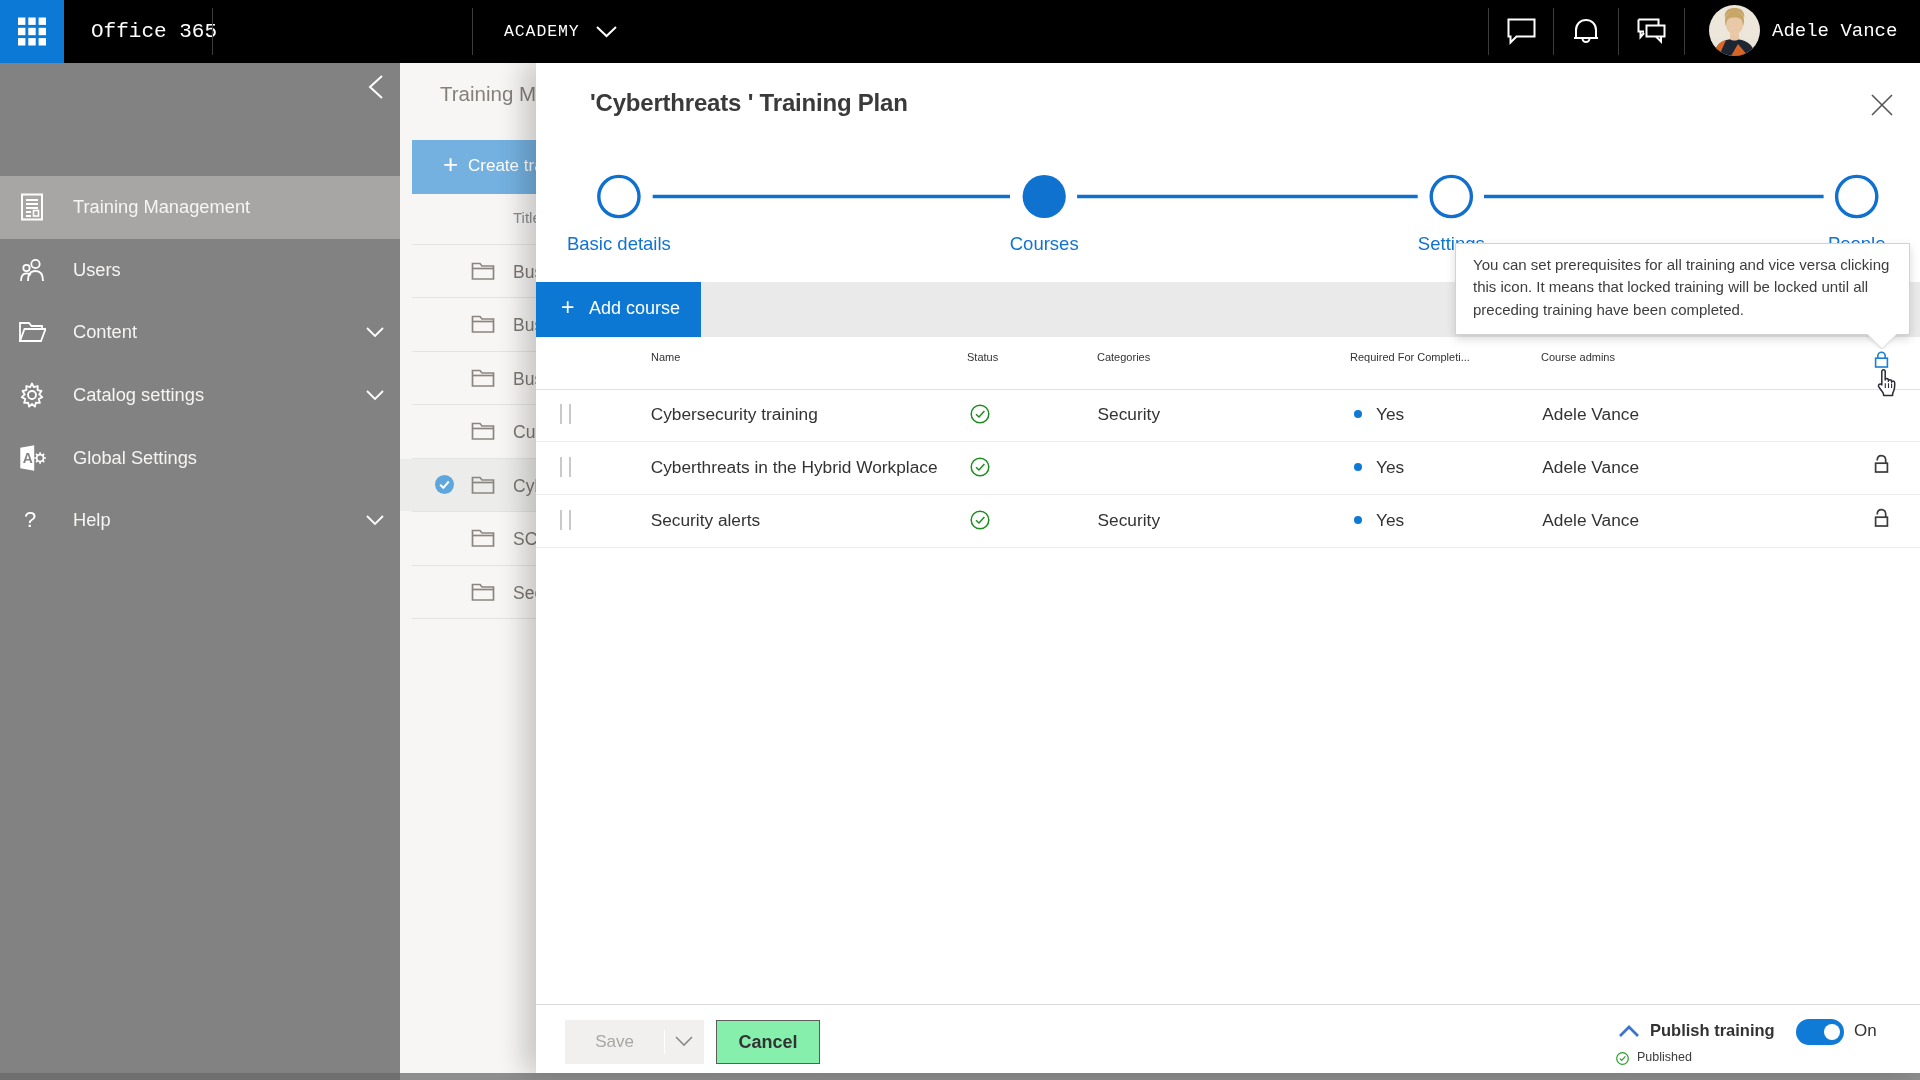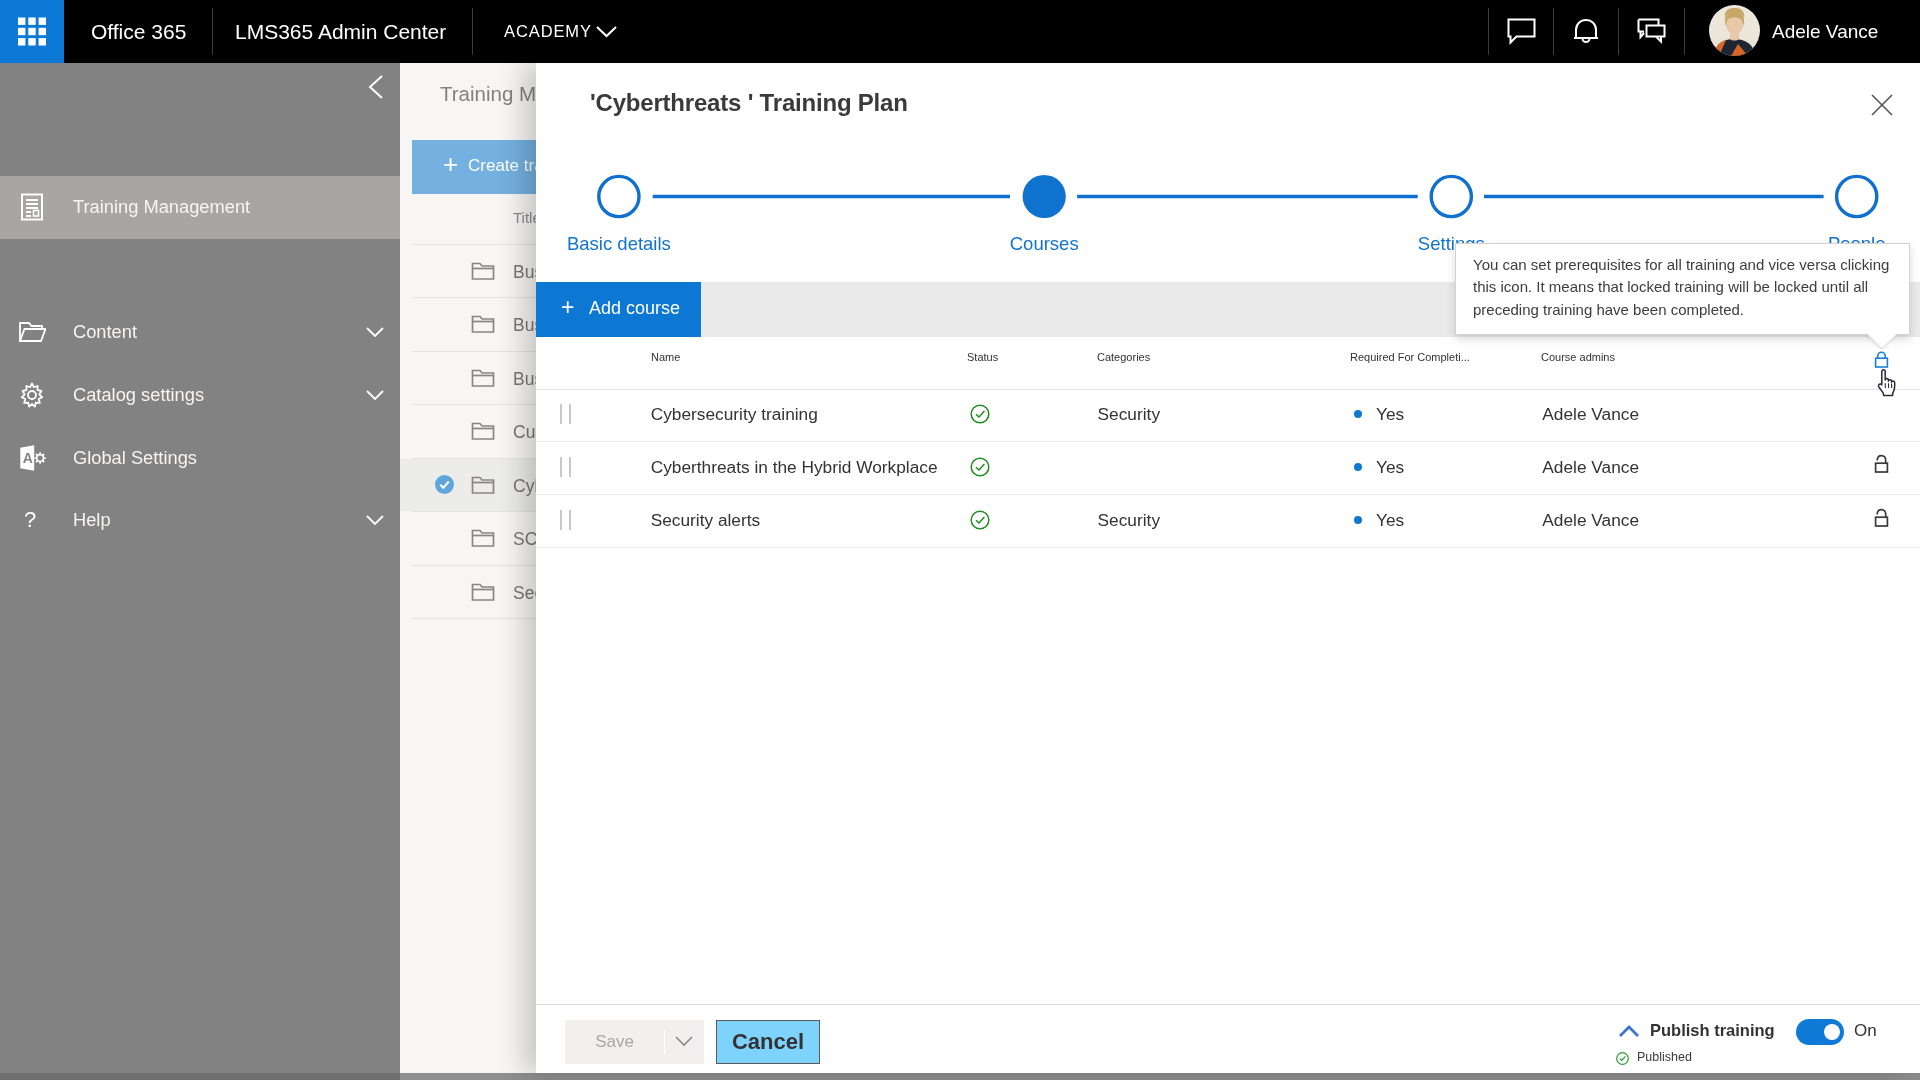--- a/index.html
+++ b/index.html
@@ -1,19 +1,19 @@
 <!DOCTYPE html>
 <html><head>
 <meta charset="utf-8">
 <style>
   html,body{margin:0;padding:0;width:1920px;height:1080px;overflow:hidden;
     font-family:"Liberation Sans", sans-serif; background:#fff;}
   .abs{position:absolute;}
   
-  #topbar{position:absolute;left:0;top:0;width:1920px;height:73px;background:#000;}
+  #topbar{position:absolute;left:0;top:0;width:1920px;height:73px;background:#000;font-family:Liberation Mono, monospace;}
   #waffle{position:absolute;left:0;top:0;width:64px;height:63px;background:#0b79d5;}
   .tbtxt{position:absolute;color:#fff;font-size:21px;line-height:63px;height:63px;white-space:nowrap;}
   .tbsep{position:absolute;top:8px;height:47px;width:1px;background:#3c3c3c;}
   
   #sidebar{position:absolute;left:0;top:63px;width:400px;height:1010px;background:#828282;}
   .nav-item{position:absolute;left:0;width:400px;height:63px;color:#f7f5f3;}
   .nav-txt{position:absolute;left:73px;font-size:18.3px;top:50%;transform:translateY(-50%);white-space:nowrap;}
   .nav-ico{position:absolute;left:18px;top:50%;transform:translateY(-50%);width:28px;height:28px;}
   .nav-chev{position:absolute;left:364px;top:50%;transform:translateY(-50%);width:22px;height:22px;}
   
@@ -34,23 +34,23 @@
   .hline{position:absolute;left:0;width:1384px;height:1px;background:#ededed;}
   .cell{position:absolute;font-size:17.3px;color:#333;white-space:nowrap;transform:translateY(-50%);}
   .drag{position:absolute;left:24px;width:7px;height:20px;transform:translateY(-50%);
         border-left:2px solid #c9c9c9;border-right:2px solid #c9c9c9;}
   
   #footline{position:absolute;left:0;top:941px;width:1384px;height:1px;background:#dcdcdc;}
   #savebtn{position:absolute;left:29px;top:957px;width:139px;height:44px;background:#f1f0ee;}
   #savebtn .lbl{position:absolute;left:0;top:0;width:99px;height:56px;line-height:44px;text-align:center;
       color:#a9a7a4;font-size:17px;}
   #savebtn .dvd{position:absolute;left:99px;top:10px;width:1px;height:24px;background:#fff;}
-  #cancelbtn{position:absolute;left:180px;top:957px;width:104px;height:44px;background:#7dd3fc;
+  #cancelbtn{position:absolute;left:180px;top:957px;width:104px;height:44px;background:#86efac;
       border:1px solid #5e5c5a;box-sizing:border-box;line-height:42px;text-align:center;
-      font-size:22px;font-weight:600;color:#333;}
+      font-size:18px;font-weight:600;color:#333;}
   #pubtxt{position:absolute;left:1114px;top:958px;font-size:16.5px;font-weight:700;color:#333;white-space:nowrap;}
   #toggle{position:absolute;left:1260px;top:956px;width:48px;height:26px;border-radius:13px;background:#0f7bd7;}
   #toggle .knob{position:absolute;right:4px;top:5px;width:16px;height:16px;border-radius:8px;background:#fff;}
   #ontxt{position:absolute;left:1318px;top:958px;font-size:17px;color:#333;}
   #pubstate{position:absolute;left:1101px;top:987px;font-size:12.5px;color:#3c3c3c;}
   
   #tooltip{position:absolute;left:919px;top:180px;width:455px;height:92px;background:#fff;
       border:1px solid #d4d2d0;box-sizing:border-box;box-shadow:0 4px 9px rgba(0,0,0,0.15);}
   #tooltip .txt{position:absolute;left:17px;top:10px;font-size:15px;line-height:22.3px;color:#3d3d3d;white-space:nowrap;}
   #ttarrow{position:absolute;left:1330px;top:271px;width:30px;height:15px;overflow:hidden;}
@@ -74,21 +74,20 @@
           <rect x="28.3" y="27.8" width="7.4" height="7.4"></rect>
           <rect x="38.6" y="27.8" width="7.4" height="7.4"></rect>
         <rect x="18" y="38.1" width="7.4" height="7.4"></rect>
           <rect x="28.3" y="38.1" width="7.4" height="7.4"></rect>
           <rect x="38.6" y="38.1" width="7.4" height="7.4"></rect>
       </g>
     </svg>
   </div>
   <div class="tbtxt" style="left:91px;">Office 365</div>
   <div class="tbsep" style="left:212px;"></div>
-  <div class="tbtxt" style="left:235px;">LMS365 Admin Center</div>
   <div class="tbsep" style="left:472px;"></div>
   <div class="tbtxt" style="left:504px;font-size:16.5px;letter-spacing:0.9px;">ACADEMY</div>
   <svg class="abs" style="left:595px;top:25px;" width="23" height="14" viewBox="0 0 23 14">
     <path d="M2 2 L11.5 11 L21 2" fill="none" stroke="#fff" stroke-width="2"></path>
   </svg>
   <div class="tbsep" style="left:1488px;"></div>
   <div class="tbsep" style="left:1553px;"></div>
   <div class="tbsep" style="left:1618px;"></div>
   <div class="tbsep" style="left:1684px;"></div>
 
@@ -136,20 +135,29 @@
       <rect x="4" y="1.5" width="20" height="25" fill="none" stroke="#fff" stroke-width="2"></rect>
       <rect x="8" y="6" width="12" height="2" fill="#fff"></rect>
       <rect x="8" y="10" width="12" height="2" fill="#fff"></rect>
       <rect x="8" y="14" width="12" height="2" fill="#fff"></rect>
       <rect x="8" y="18" width="5" height="2" fill="#fff"></rect>
       <rect x="8" y="22" width="5" height="2" fill="#fff"></rect>
       <rect x="15.5" y="17.5" width="5" height="5.5" fill="none" stroke="#fff" stroke-width="1.6"></rect>
     </svg>
     <div class="nav-txt">Training Management</div>
   </div>
+  <div class="nav-item" style="top:175.5px;">
+    <svg class="nav-ico" viewBox="0 0 28 28">
+      <circle cx="17.5" cy="8" r="4.2" fill="none" stroke="#fff" stroke-width="1.8"></circle>
+      <path d="M10 25 C10 18 12.5 15 17.5 15 C22.5 15 25 18 25 25" fill="none" stroke="#fff" stroke-width="1.8"></path>
+      <circle cx="8.5" cy="12" r="3.2" fill="none" stroke="#fff" stroke-width="1.8"></circle>
+      <path d="M3 25 C3 19.5 5 17.3 8.5 17.3 C10.5 17.3 11.8 18 12.7 19.3" fill="none" stroke="#fff" stroke-width="1.8"></path>
+    </svg>
+    <div class="nav-txt">Users</div>
+  </div>
   <div class="nav-item" style="top:300.5px;">
     <svg class="nav-ico" viewBox="0 0 28 28">
       <circle cx="14" cy="14" r="4" fill="none" stroke="#fff" stroke-width="1.8"></circle>
       <path d="M14 2.5 L15.8 6.2 L19.7 5 L19.5 9.1 L23.5 10 L21.2 13.4 L24.3 16.1 L20.7 18 L21.9 21.9 L17.8 21.7 L16.9 25.7 L14 22.9 L11.1 25.7 L10.2 21.7 L6.1 21.9 L7.3 18 L3.7 16.1 L6.8 13.4 L4.5 10 L8.5 9.1 L8.3 5 L12.2 6.2 Z" fill="none" stroke="#fff" stroke-width="1.8" stroke-linejoin="round"></path>
     </svg>
     <div class="nav-txt">Catalog settings</div>
     <svg class="nav-chev" viewBox="0 0 22 22">
         <path d="M3 7 L11 15 L19 7" fill="none" stroke="#fff" stroke-width="1.8"></path>
       </svg>
   </div>

